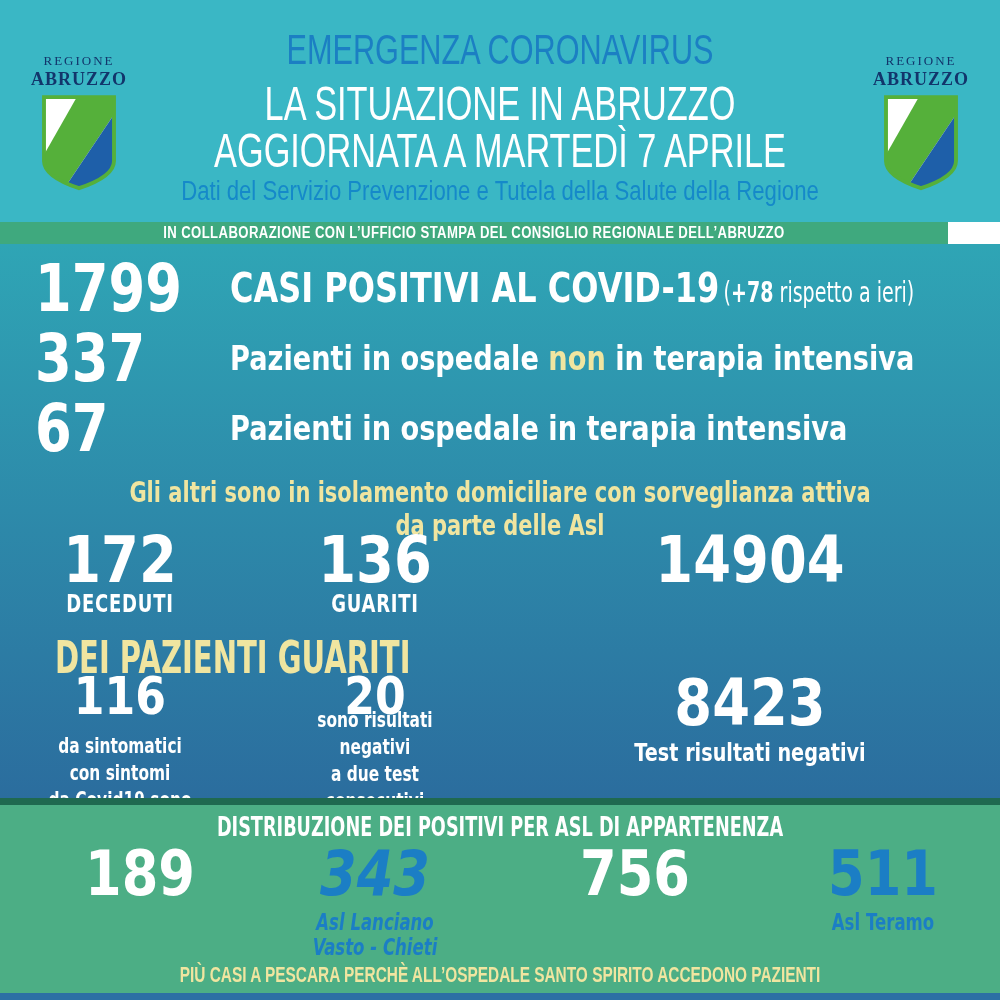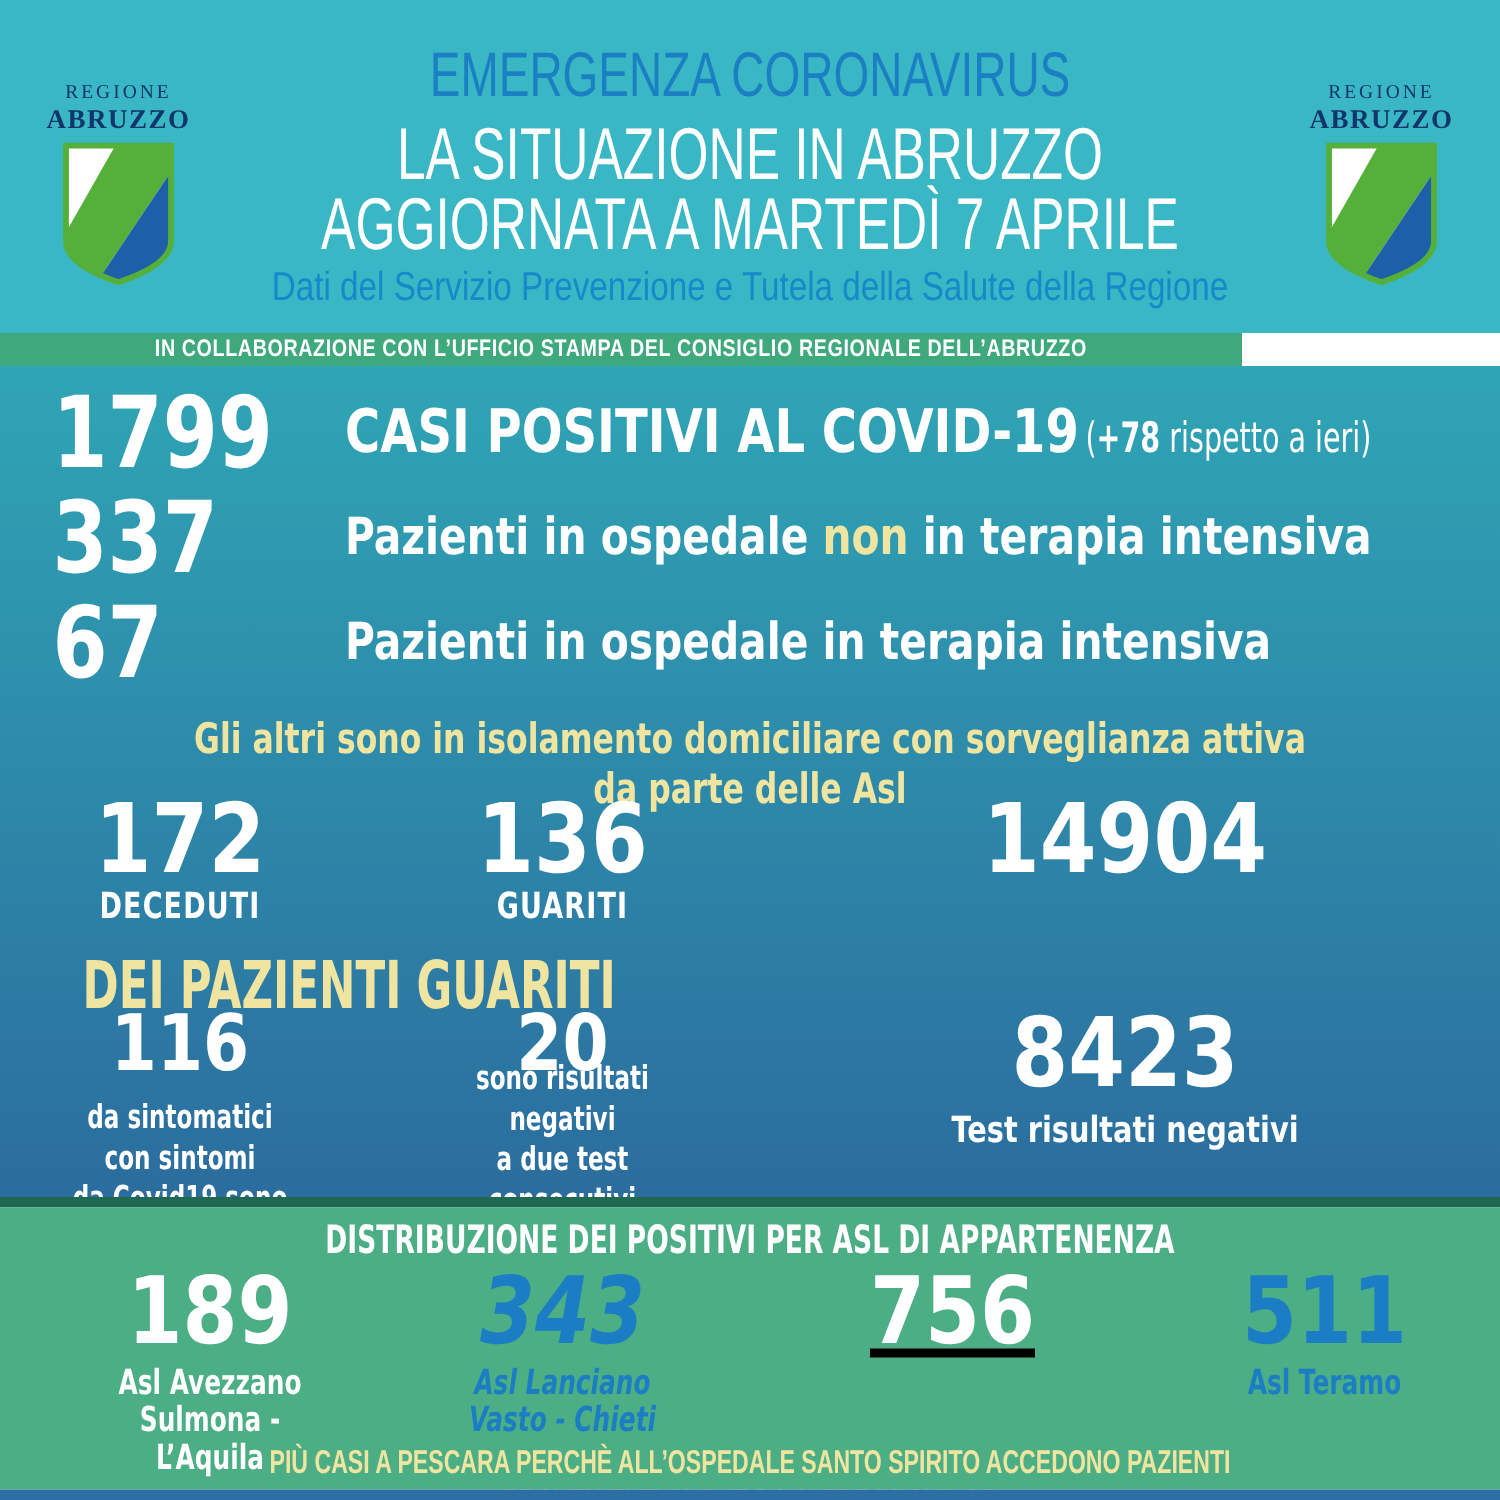--- a/index.html
+++ b/index.html
@@ -3,21 +3,21 @@
 <meta charset="utf-8">
 <style>
   * { box-sizing: border-box; margin: 0; padding: 0; }
   html,body { width:1000px; height:1000px; background:#fff; }
   .poster {
     position: relative; width: 1000px; height: 1000px; overflow: hidden;
     font-family: "DejaVu Sans", sans-serif; -webkit-font-smoothing: antialiased;
   }
   
   .header   { position:absolute; top:0; left:0; width:1000px; height:222px; background:#3ab7c5; }
-  .collab   { position:absolute; top:222px; left:0; width:828px; height:22px; background:#3fa97e;
+  .collab   { position:absolute; top:222px; left:0; width:948px; height:22px; background:#3fa97e;
               display:flex; align-items:center; justify-content:center; }
   .main     { position:absolute; top:244px; left:0; width:1000px; height:554px;
               background:linear-gradient(180deg,#2fa5b5 0%, #2b6d9e 100%); }
   .divider  { position:absolute; top:798px; left:0; width:1000px; height:7px; background:#1f6950; }
   .asl      { position:absolute; top:805px; left:0; width:1000px; height:188px; background:#4cae85; }
   .botstrip { position:absolute; top:993px; left:0; width:1000px; height:7px; background:#2c6fa4; }
 
   
   .sqz  { transform: scaleX(var(--sx,.85)); }
   .o-c  { transform-origin: 50% 50%; }
@@ -57,21 +57,21 @@
   .mid-cap   { font-weight:bold; font-size:24px; letter-spacing:1px; --sx:.75; }
   .mid-label { font-weight:bold; font-size:24px; line-height:26px; --sx:.8; }
   .heading-y { position:absolute; left:55px; top:388px; font-weight:bold; font-size:44px; color:#f0e5a0; --sx:.66; white-space:nowrap; }
   .sub-num   { font-weight:bold; font-size:52px; line-height:44px; --sx:.85; }
   .sub-line  { font-weight:bold; font-size:22px; line-height:27px; --sx:.7; }
 
   
   .asl-title { position:absolute; top:7px; left:0; width:1000px; text-align:center;
                font-weight:bold; font-size:26px; color:#ffffff; --sx:.68; }
   .a1 { left:30px;  width:220px; } .a2 { left:265px; width:220px;font-style:italic; }
-  .a3 { left:525px; width:220px;text-decoration:underline; } .a4 { left:773px; width:220px; }
+  .a3 { left:525px; width:220px; } .a4 { left:773px; width:220px; }
   .asl-col   { position:absolute; text-align:center; }
   .asl-num   { font-weight:bold; font-size:62px; line-height:52px; --sx:.85; }
   .asl-label { font-weight:bold; font-size:23px; line-height:25px; --sx:.72; }
   .c-white { color:#ffffff; } .c-blue { color:#1b7ec5; }
   .footnote { position:absolute; top:157px; left:0; width:1000px; text-align:center;
               font-family:"Liberation Sans", sans-serif; font-weight:bold; font-size:22px; color:#f0e5a0; --sx:.7; }
 </style>
 </head>
 <body>
 
@@ -182,24 +182,20 @@
     <div class="mid col3 mid-label sqz o-c" style="top:496px">Test risultati negativi</div>
   </section>
 
   <div class="divider"></div>
 
   <section class="asl">
     <div class="asl-title sqz o-c">DISTRIBUZIONE DEI POSITIVI PER ASL DI APPARTENENZA</div>
 
     <div class="asl-col a1" style="top:43px">
       <div class="asl-num c-white sqz o-c">189</div>
-      <div class="asl-label c-white" style="margin-top:10px">
-        <div class="sqz o-c">Asl Avezzano</div>
-        <div class="sqz o-c">Sulmona - L’Aquila</div>
-      </div>
     </div>
 
     <div class="asl-col a2" style="top:43px">
       <div class="asl-num c-blue sqz o-c">343</div>
       <div class="asl-label c-blue" style="margin-top:10px">
         <div class="sqz o-c">Asl Lanciano</div>
         <div class="sqz o-c">Vasto - Chieti</div>
       </div>
     </div>
 

